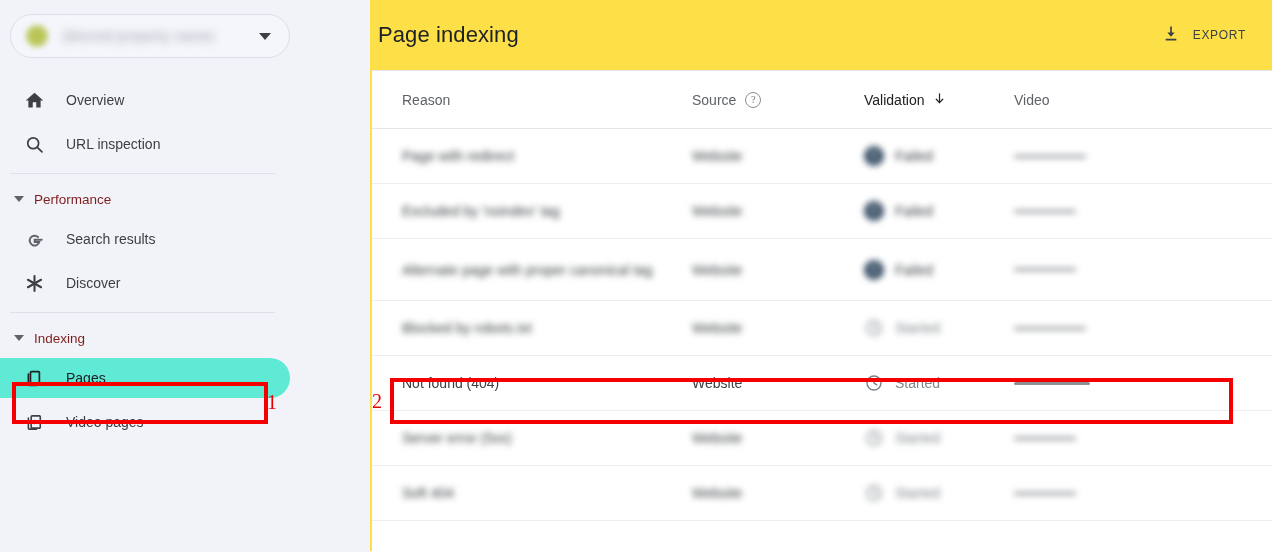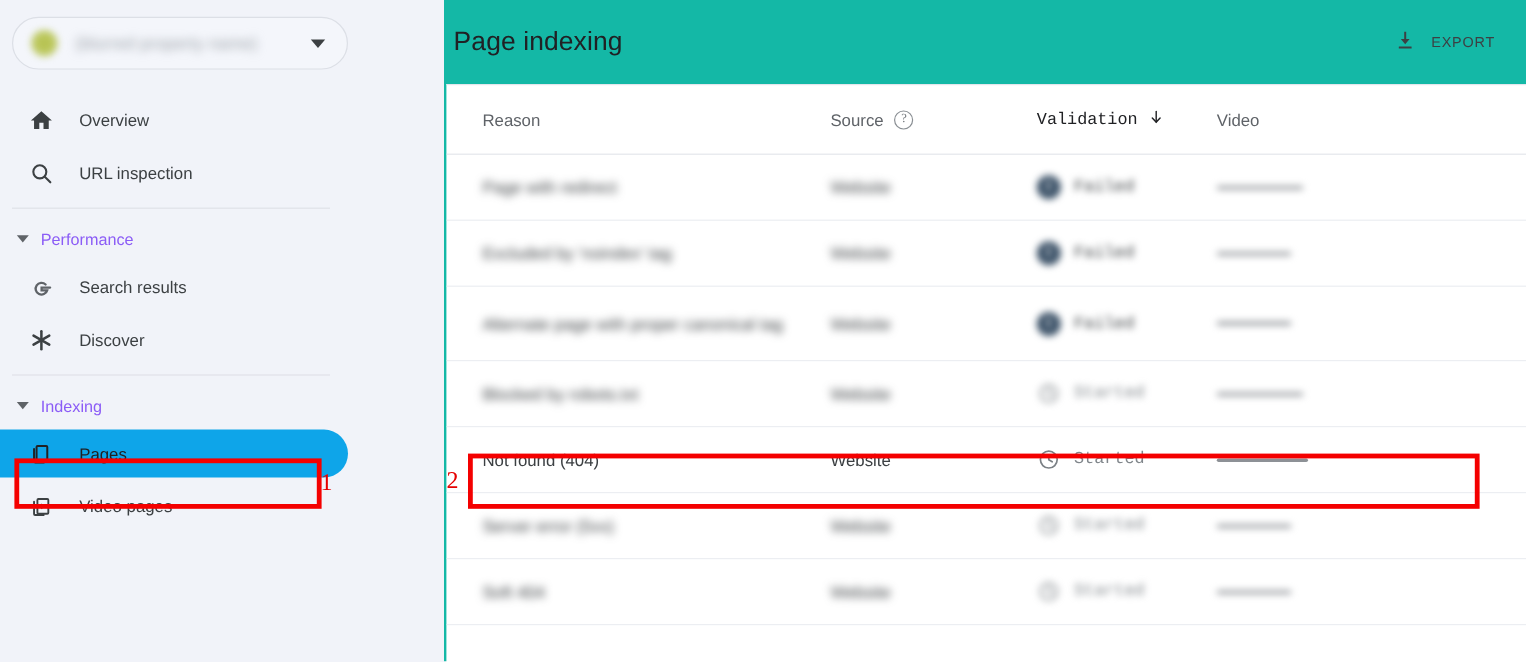--- a/index.html
+++ b/index.html
@@ -67,44 +67,44 @@
     font-size: 14px;
   }
   .nav-item .ni-icon {
     width: 24px; height: 24px; flex: 0 0 24px;
     display: flex; align-items: center; justify-content: center;
     color: #3c4043;
   }
   .nav-item .ni-label { margin-left: 20px; white-space: nowrap; }
 
   .nav-item.selected {
-    background: #0ea5e9;
+    background: #5eead4;
     border-top-right-radius: 20px;
     border-bottom-right-radius: 20px;
     width: 290px;
   }
   .nav-item.selected .ni-label { color: #202124; }
 
   .divider { height: 1px; background: #dfe1e8; margin: 9px 10px 9px 10px; width: 265px; }
 
   .nav-group {
     display: flex; align-items: center;
     height: 32px; padding-left: 14px;
-    font-size: 13.5px; color: #8b5cf6;
+    font-size: 13.5px; color: #7f1d1d;
     cursor: pointer;
   }
   .group-caret {
     width: 0; height: 0; margin-right: 10px;
     border-left: 5px solid transparent;
     border-right: 5px solid transparent;
     border-top: 6px solid #5f6368;
   }
 
   
-  .main { flex: 1 1 auto; position: relative; height: 551px; background: #14b8a6; }
+  .main { flex: 1 1 auto; position: relative; height: 551px; background: #fde047; }
   .page-header {
     height: 70px; display: flex; align-items: center;
     padding: 0 24px 0 8px;
   }
   .page-title {
     font-size: 22px; color: #202124; font-weight: 400;
     letter-spacing: .1px;
   }
   .header-spacer { flex: 1 1 auto; }
   .export-btn {
@@ -131,21 +131,21 @@
   .t-head {
     height: 58px;
     color: #5f6368;
     border-bottom: 1px solid #e4e6ec;
   }
   .t-body { height: 55px; color: #3c4043; }
   .t-body.tall { height: 62px; }
 
   .c-reason { flex: 0 0 290px; }
   .c-source { flex: 0 0 172px; }
-  .c-validation { flex: 0 0 150px; display: flex; align-items: center; font-family: Liberation Mono, monospace; }
+  .c-validation { flex: 0 0 150px; display: flex; align-items: center; }
   .c-trend { flex: 0 0 200px; }
   .c-pages { flex: 1 1 auto; text-align: right; }
 
   .t-head .c-source { display: flex; align-items: center; gap: 9px; }
   .t-head .c-validation { color: #202124; gap: 8px; }
 
   .help-icon {
     width: 16px; height: 16px; border-radius: 50%;
     border: 1.3px solid #8a8f94; color: #70757a;
     font-size: 10.5px; line-height: 13.5px; text-align: center;

